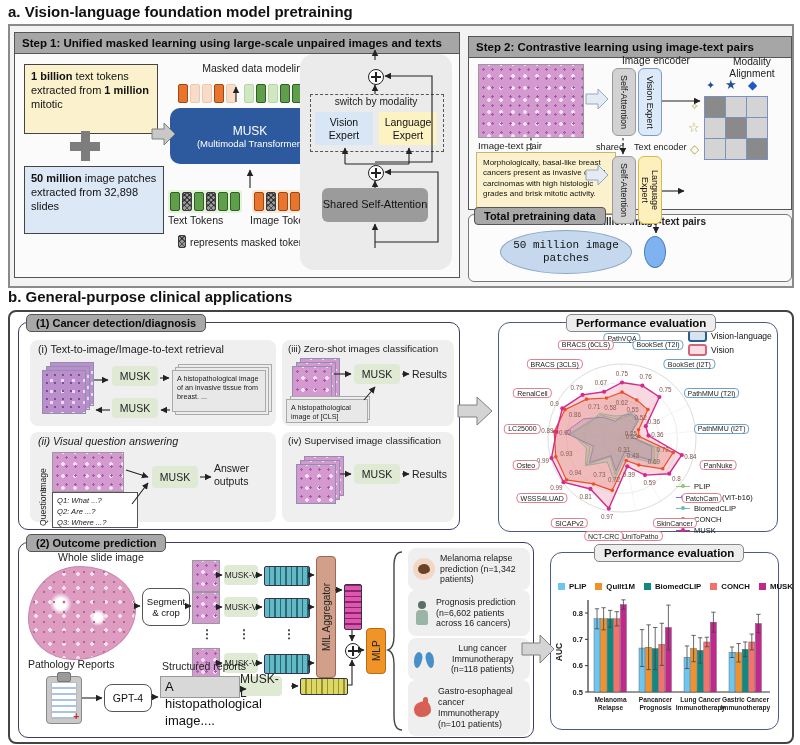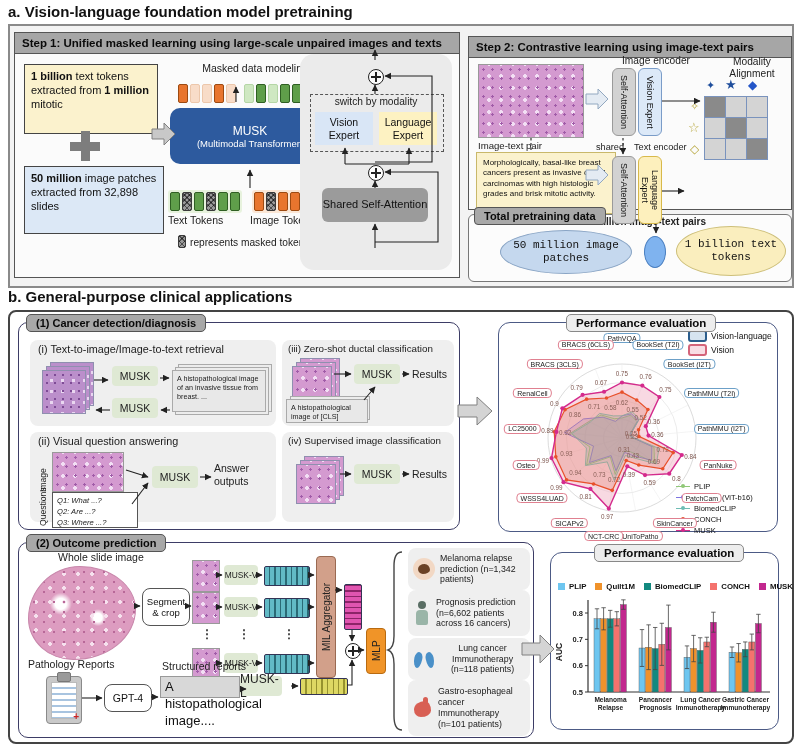--- a/index.html
+++ b/index.html
@@ -194,21 +194,20 @@
   <div class="glyph" style="left:748px;top:79px;font-size:12px;color:#2456c8;">◆</div>
   <div class="glyph" style="left:690px;top:101px;font-size:11px;color:#b8a840;">✧</div>
   <div class="glyph" style="left:688px;top:121px;font-size:13px;color:#b8a840;">☆</div>
   <div class="glyph" style="left:690px;top:143px;font-size:12px;color:#b8a840;">◇</div>
 
   <div class="abs" style="left:468px;top:214px;width:322px;height:66px;border:1.5px solid #777;border-radius:6px;background:#fcfcfc;"></div>
   <div class="tab" style="left:474px;top:207px;border-radius:4px;">Total pretraining data</div>
   <div class="ellipse" style="left:500px;top:230px;width:130px;height:42px;background:#c5d8ee;border:1px solid #8aa5c5;">50 million image patches</div>
   <div class="ellipse" style="left:644px;top:236px;width:20px;height:30px;background:#7fb3ef;border:1px solid #4a7fc0;"></div>
   <div class="lbl" style="left:586px;top:216px;font-size:10px;font-weight:bold;">1 million image-text pairs</div>
-  <div class="ellipse" style="left:676px;top:226px;width:108px;height:48px;background:#faeebe;border:1px solid #cdbf7a;">1 billion text tokens</div>
 
   <div class="abs sec-title" style="left:8px;top:288px;">b. General-purpose clinical applications</div>
   <div class="abs" style="left:8px;top:310px;width:782px;height:430px;border:2px solid #444;border-radius:8px;background:#fff;"></div>
 
   <div class="round-panel" style="left:18px;top:322px;width:440px;height:206px;border-color:#3d3d66;border-radius:10px;"></div>
   <div class="tab" style="left:26px;top:314px;">(1) Cancer detection/diagnosis</div>
 
   <div class="subpanel" style="left:30px;top:340px;width:246px;height:86px;"></div>
   <div class="subtitle" style="left:38px;top:343px;">(i) Text-to-image/Image-to-text retrieval</div>
   <div class="stack" style="left:42px;top:362px;width:52px;height:52px;">
@@ -218,34 +217,34 @@
   </div>
   <div class="muskbox" style="left:112px;top:366px;width:46px;height:20px;">MUSK</div>
   <div class="muskbox" style="left:112px;top:398px;width:46px;height:20px;">MUSK</div>
   <div class="cardstack" style="left:172px;top:364px;width:100px;height:52px;">
     <div class="clayer" style="left:6px;top:0;width:92px;height:46px;"></div>
     <div class="clayer" style="left:3px;top:3px;width:92px;height:46px;"></div>
     <div class="clayer ctop" style="left:0;top:6px;width:84px;height:34px;">A histopathological image of an invasive tissue from breast. ...</div>
   </div>
 
   <div class="subpanel" style="left:30px;top:432px;width:246px;height:90px;"></div>
-  <div class="subtitle" style="left:38px;top:435px;">(ii) Visual question answering</div>
+  <div class="subtitle" style="left:38px;top:435px;font-style:italic;">(ii) Visual question answering</div>
   <div class="lbl vert-up" style="left:38px;top:454px;font-size:8.6px;height:38px;">Image</div>
   <div class="abs histo-pink" style="left:52px;top:452px;width:70px;height:38px;border:1px solid #999;"></div>
   <div class="lbl vert-up" style="left:38px;top:490px;font-size:8.6px;height:36px;">Questions</div>
   <div class="qbox" style="left:52px;top:492px;width:76px;height:30px;font-style:italic;">
     <div>Q1: What ...?</div>
     <div>Q2: Are ...?</div>
     <div>Q3: Where ...?</div>
   </div>
   <div class="muskbox" style="left:152px;top:466px;width:46px;height:22px;">MUSK</div>
   <div class="lbl" style="left:214px;top:462px;width:60px;white-space:normal;line-height:1.2;">Answer outputs</div>
 
   <div class="subpanel" style="left:282px;top:340px;width:172px;height:86px;"></div>
-  <div class="subtitle" style="left:288px;top:343px;font-size:9.8px;">(iii) Zero-shot ductal classification</div>
+  <div class="subtitle" style="left:288px;top:343px;font-size:9.8px;">(iii) Zero-shot images classification</div>
   <div class="stack" style="left:292px;top:358px;width:48px;height:48px;">
     <div class="layer histo-pink" style="left:8px;top:0;width:38px;height:38px;"></div>
     <div class="layer histo-pink" style="left:4px;top:4px;width:38px;height:38px;"></div>
     <div class="layer histo-pink" style="left:0;top:8px;width:38px;height:38px;"></div>
   </div>
   <div class="cardstack" style="left:286px;top:396px;width:84px;height:28px;">
     <div class="clayer" style="left:4px;top:0;width:78px;height:22px;"></div>
     <div class="clayer ctop" style="left:0;top:3px;width:72px;height:16px;">A histopathological image of [CLS]</div>
   </div>
   <div class="muskbox" style="left:354px;top:364px;width:46px;height:20px;">MUSK</div>

